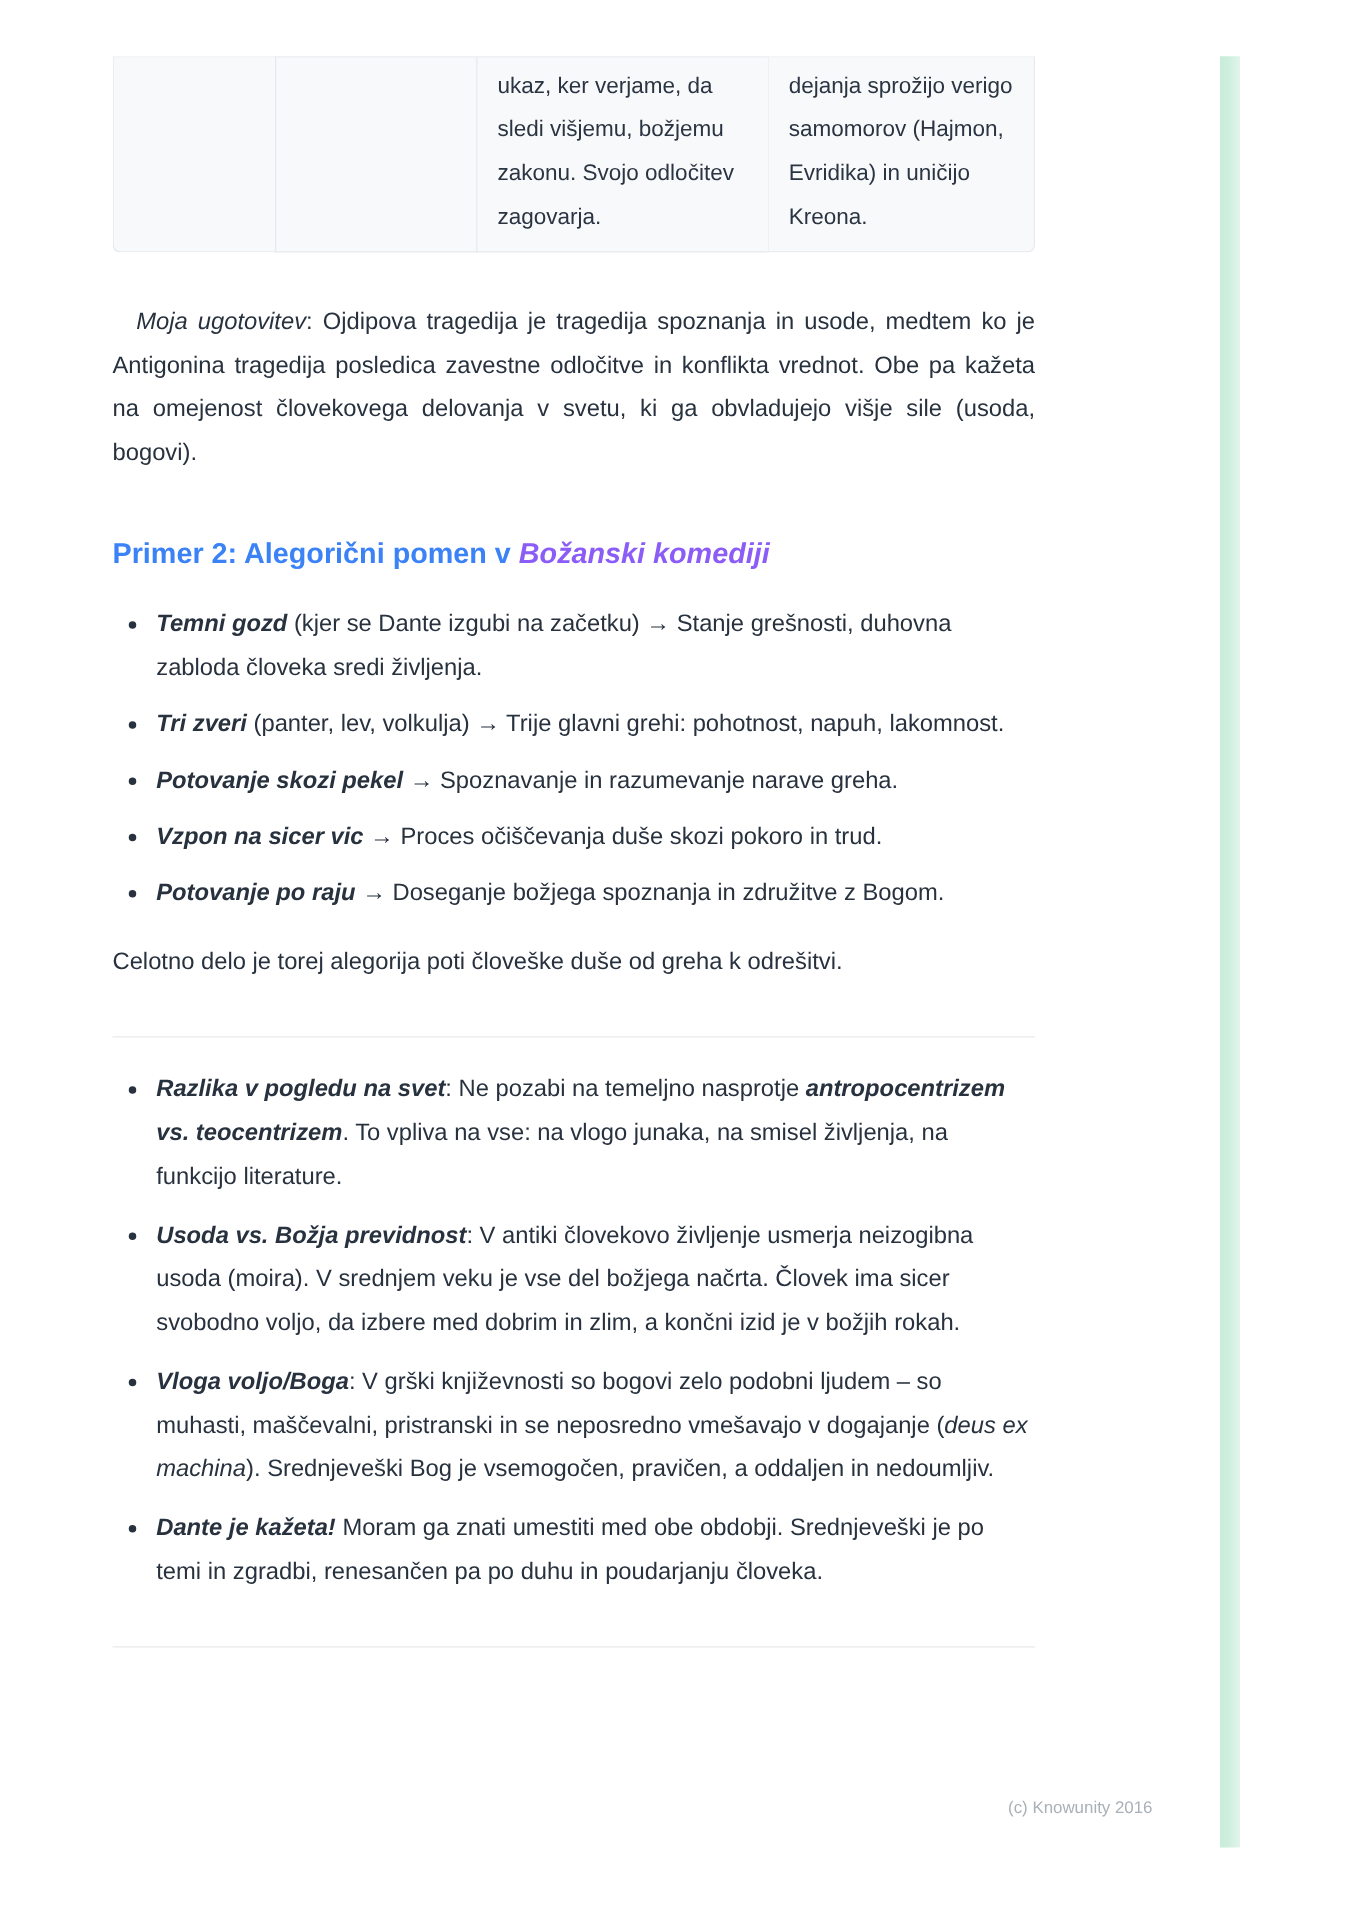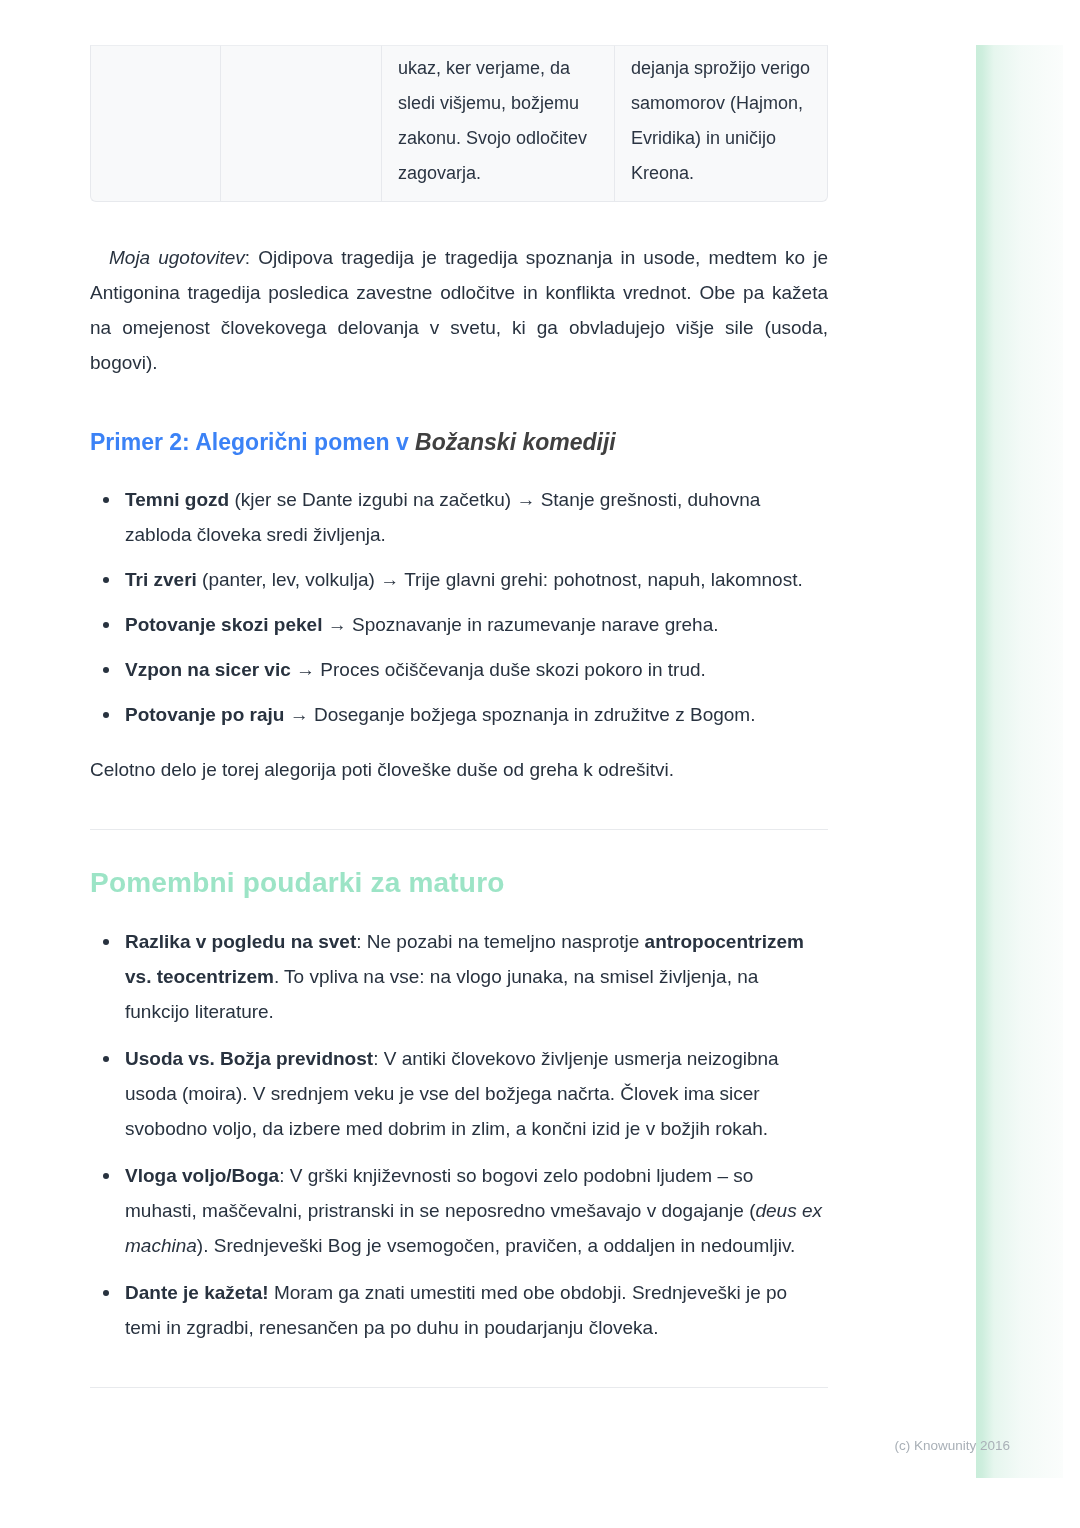--- a/index.html
+++ b/index.html
@@ -1,18 +1,18 @@
 <!DOCTYPE html>
 <html><head>
 <meta charset="utf-8">
 <style>
   html, body { margin:0; padding:0; }
   .page {
     position: relative;
-    width: 1080px;
+    width: 992px;
     height: 1528px;
     background: #ffffff;
     overflow: hidden;
     font-family: "Liberation Sans", sans-serif;
     color: #28323f;
   }
   .accent-bar {
     position: absolute;
     left: 976px;
     top: 45px;
@@ -58,21 +58,21 @@
   p.para em { font-style: italic; margin-left: 19px; }
 
   h3.example-heading {
     margin: 46px 0 0 0;
     font-size: 23px;
     line-height: 32px;
     font-weight: 600;
   }
   h3.example-heading .mint { color: #3b82f6; }
   h3.example-heading em.book {
-    color: #404040;
+    color: #8b5cf6;
     font-weight: 700;
   }
 
   ul.doclist {
     list-style: none;
     margin: 24px 0 0 0;
     padding: 0;
   }
   ul.doclist li {
     position: relative;
@@ -84,21 +84,21 @@
   ul.doclist li::before {
     content: "";
     position: absolute;
     left: 13px;
     top: 15px;
     width: 6px;
     height: 6px;
     border-radius: 50%;
     background: #28323f;
   }
-  ul.doclist li strong { font-weight: 700; }
+  ul.doclist li strong { font-weight: 700; font-style: italic; }
   ul.doclist li em { font-style: italic; }
   ul.matura li { margin-bottom: 12px; }
 
   p.summary {
     margin: 20px 0 0 0;
     font-size: 19px;
     line-height: 35px;
   }
 
   hr.divider {
@@ -162,21 +162,20 @@
       <li><strong>Tri zveri</strong><span> (panter, lev, volkulja) → Trije glavni grehi: pohotnost, napuh, lakomnost.</span></li>
       <li><strong>Potovanje skozi pekel</strong><span> → Spoznavanje in razumevanje narave greha.</span></li>
       <li><strong>Vzpon na sicer vic</strong><span> → Proces očiščevanja duše skozi pokoro in trud.</span></li>
       <li><strong>Potovanje po raju</strong><span> → Doseganje božjega spoznanja in združitve z Bogom.</span></li>
     </ul>
 
     <p class="summary">Celotno delo je torej alegorija poti človeške duše od greha k odrešitvi.</p>
 
     <hr class="divider">
 
-    <h2 class="matura-heading">Pomembni poudarki za maturo</h2>
 
     <ul class="doclist matura">
       <li><strong>Razlika v pogledu na svet</strong><span>: Ne pozabi na temeljno nasprotje </span><strong>antropocentrizem vs. teocentrizem</strong><span>. To vpliva na vse: na vlogo junaka, na smisel življenja, na funkcijo literature.</span></li>
       <li><strong>Usoda vs. Božja previdnost</strong><span>: V antiki človekovo življenje usmerja neizogibna usoda (moira). V srednjem veku je vse del božjega načrta. Človek ima sicer svobodno voljo, da izbere med dobrim in zlim, a končni izid je v božjih rokah.</span></li>
       <li><strong>Vloga voljo/Boga</strong><span>: V grški književnosti so bogovi zelo podobni ljudem – so muhasti, maščevalni, pristranski in se neposredno vmešavajo v dogajanje (</span><em>deus ex machina</em><span>). Srednjeveški Bog je vsemogočen, pravičen, a oddaljen in nedoumljiv.</span></li>
       <li><strong>Dante je kažeta!</strong><span> Moram ga znati umestiti med obe obdobji. Srednjeveški je po temi in zgradbi, renesančen pa po duhu in poudarjanju človeka.</span></li>
     </ul>
 
     <hr class="divider">
 

